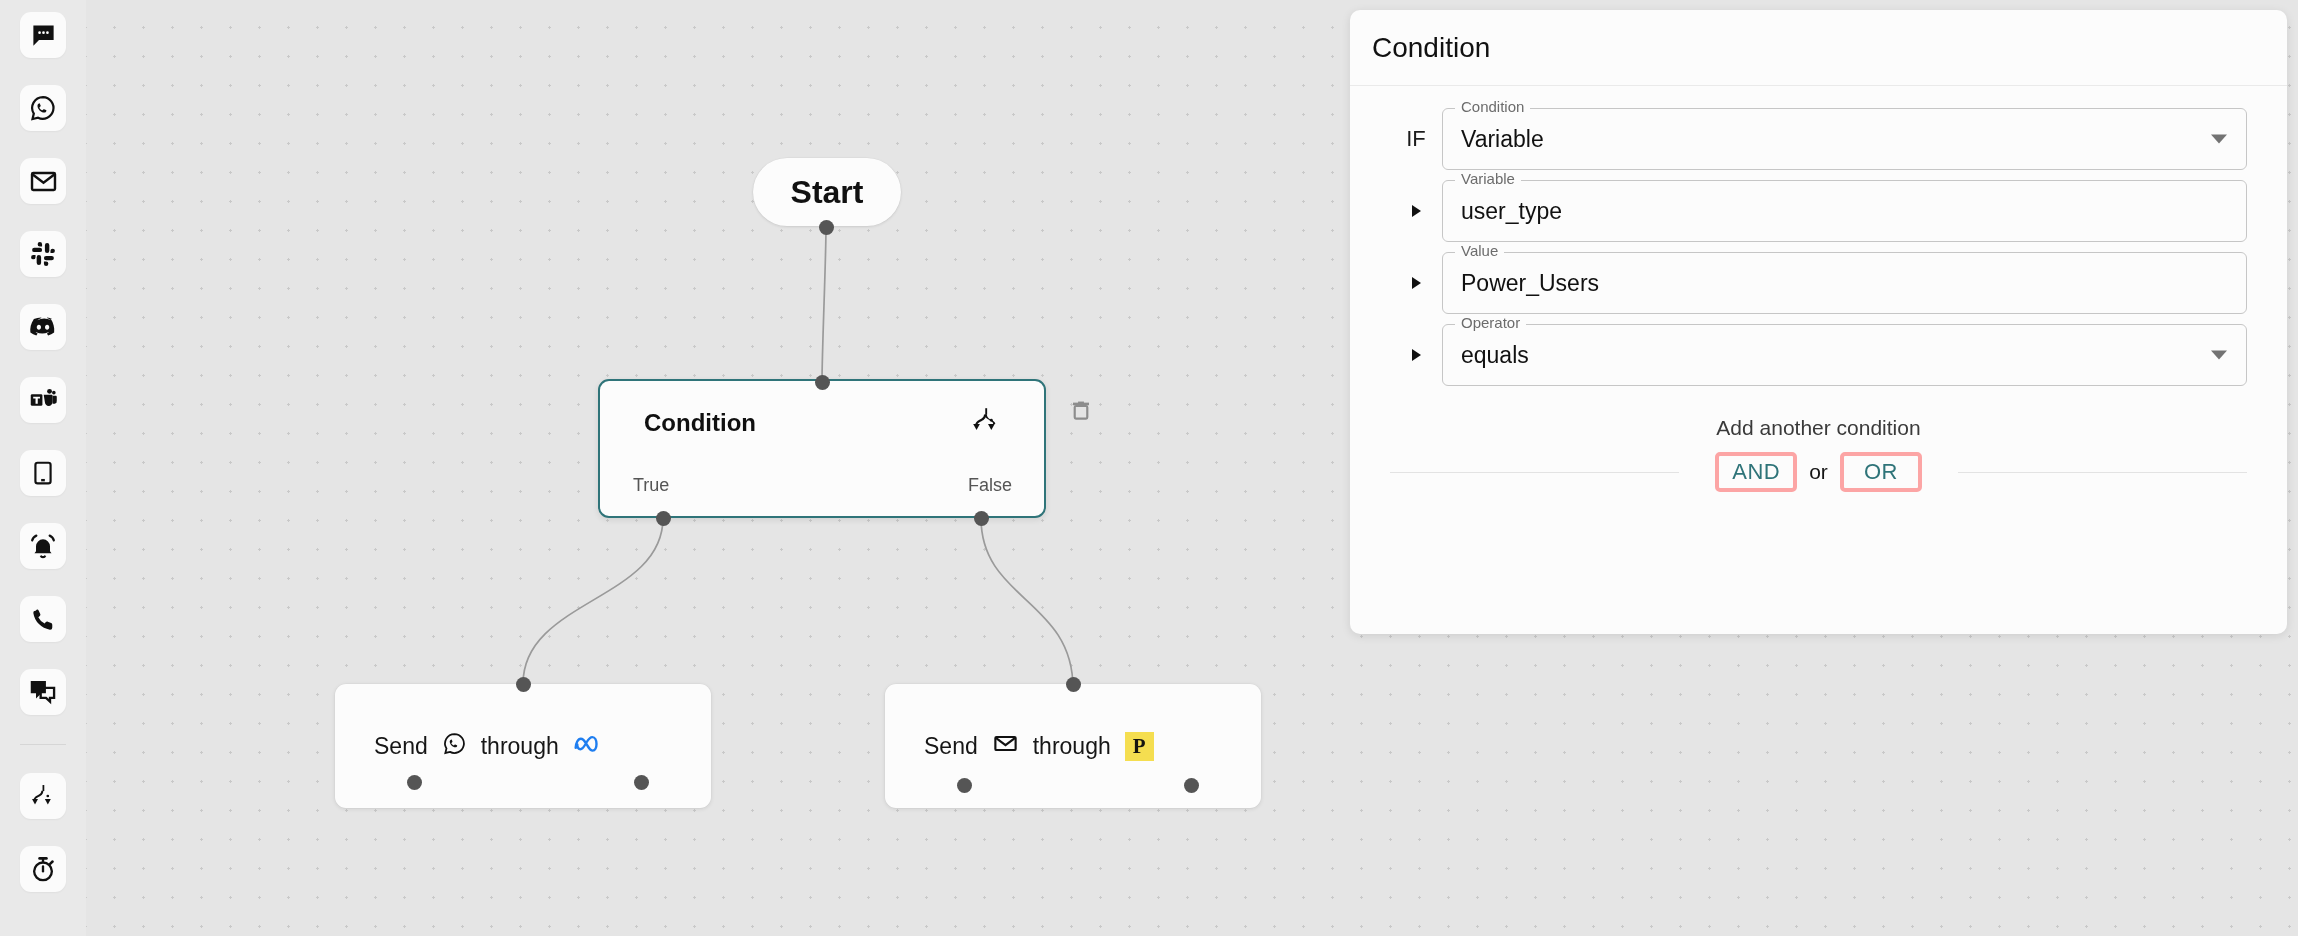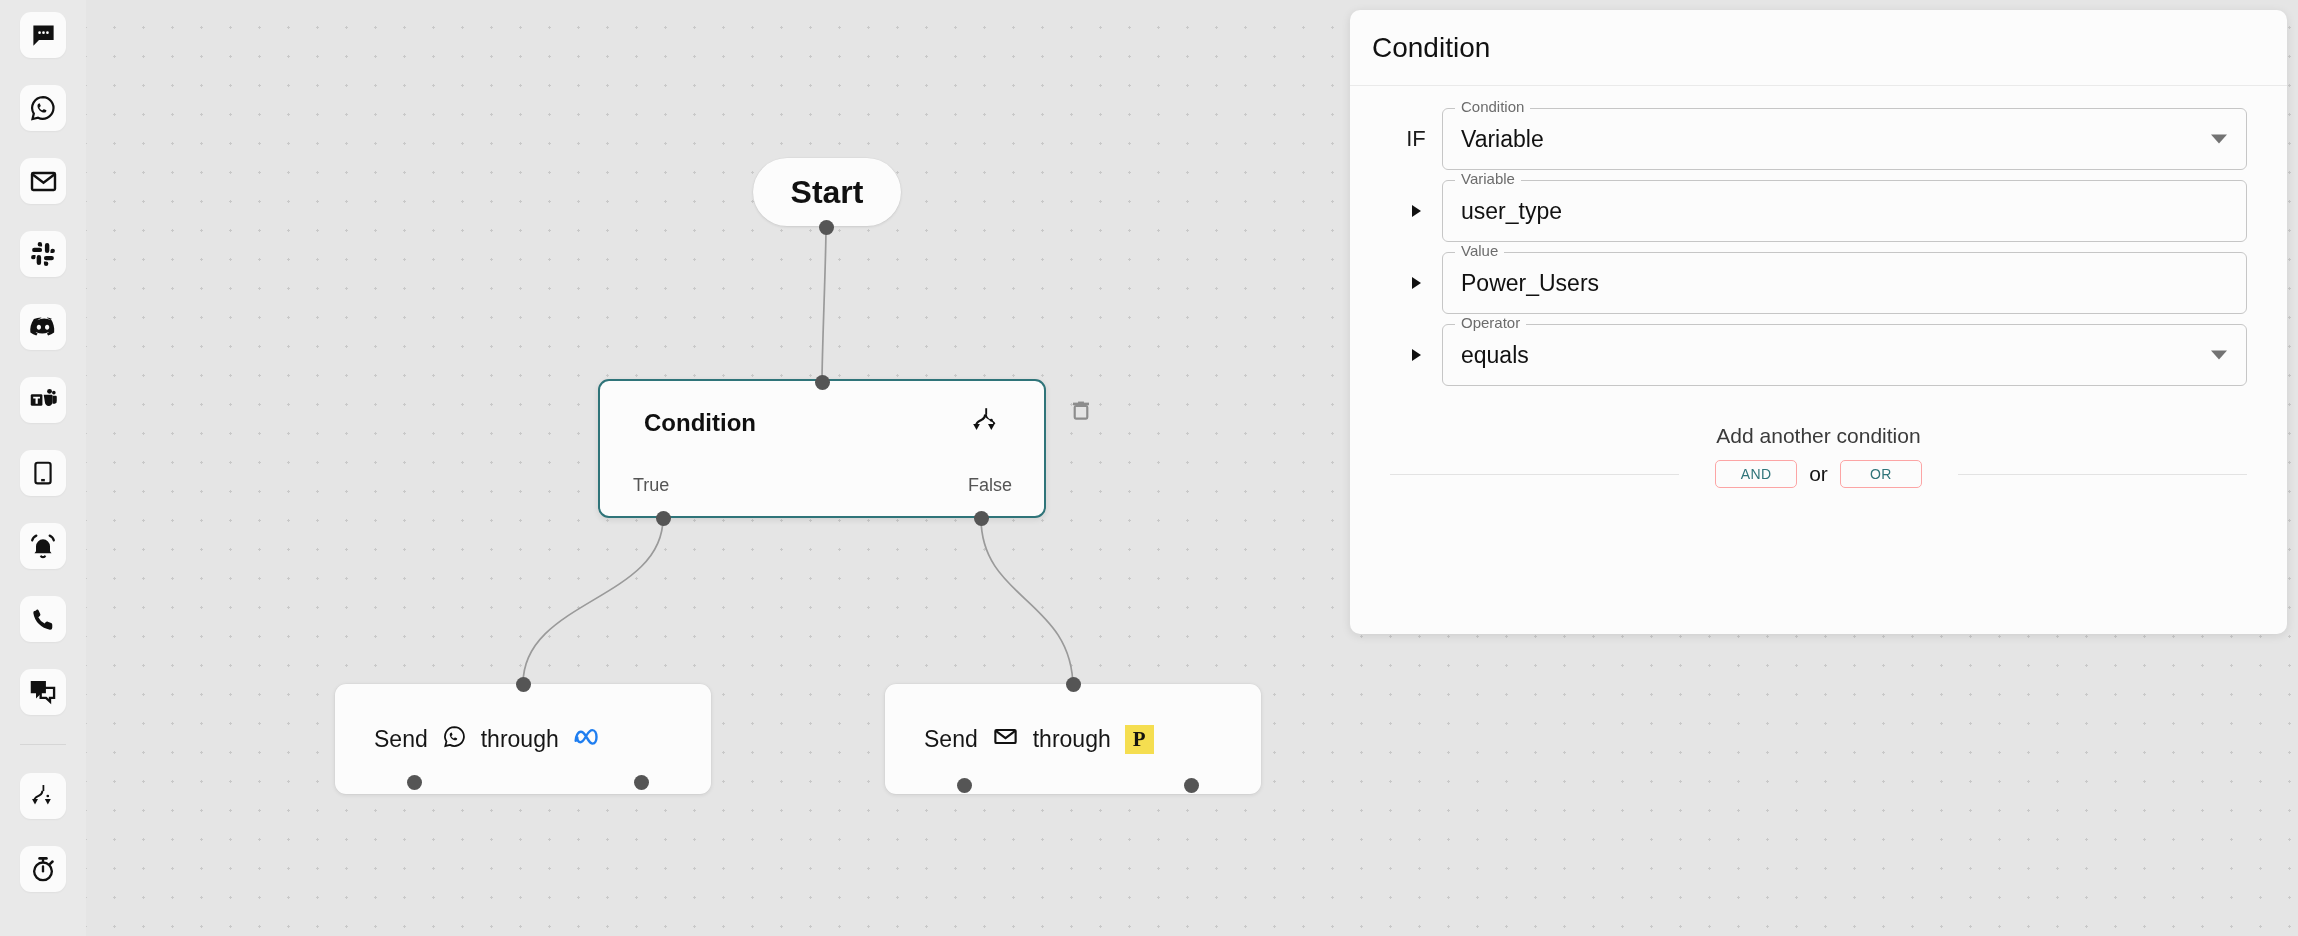--- a/index.html
+++ b/index.html
@@ -74,21 +74,21 @@
   }
   #node-condition .cond-icon { position: absolute; right: 42px; top: 24px; }
   #node-condition .br-label {
     position: absolute; bottom: 20px;
     font-size: 18px; color: #555; font-weight: 400;
   }
   #node-condition .br-true  { left: 33px; }
   #node-condition .br-false { right: 32px; margin-top: 24px; }
 
   .node-send {
-    height: 110px;
+    height: 124px;
     background: #fcfcfc;
     border-radius: 11px;
     box-shadow: 0 1px 4px rgba(0,0,0,.10), 0 0 0 .5px rgba(0,0,0,.03);
     display: flex; align-items: center;
     cursor: grab;
   }
   #node-send-wa { left: 335px; top: 684px; width: 376px; }
   #node-send-em { left: 885px; top: 684px; width: 376px; }
   .send-inner {
     display: flex; align-items: center; gap: 14px;
@@ -165,36 +165,36 @@
     pointer-events: none;
   }
   .mui > .val { font-size: 23px; color: #111; }
   .caret {
     position: absolute; right: 19px; top: 50%; transform: translateY(-50%);
     width: 0; height: 0;
     border-left: 8px solid transparent; border-right: 8px solid transparent;
     border-top: 9px solid #737373;
   }
 
-  #add-cond-wrap { margin-top: 38px; position: relative; height: 90px; }
+  #add-cond-wrap { margin-top: 30px; position: relative; height: 90px; }
   #add-cond-label {
     position: absolute; top: 0; left: 0; right: 0;
     text-align: center; font-size: 21px; color: #3a3a3a;
   }
   #add-cond-row {
     position: absolute; top: 36px; left: 0; right: 0;
     display: flex; align-items: center; gap: 0;
   }
   .rule { flex: 1 1 auto; height: 1px; background: #e3e3e3; }
   .lg-btn {
-    min-width: 82px; height: 28px;
-    border: 1px solid #fca5a5; border-radius: 5px;
+    min-width: 82px; height: 40px;
+    border: 4px solid #fca5a5; border-radius: 5px;
     background: #fcfcfc;
     display: flex; align-items: center; justify-content: center;
-    font-size: 14px; color: #2f7479; letter-spacing: .4px;
+    font-size: 22px; color: #2f7479; letter-spacing: .4px;
     cursor: pointer; margin: 0 0px;
   }
   .or-txt { font-size: 21px; color: #141414; padding: 0 12px; }
   .rule.left  { margin-right: 36px; }
   .rule.right { margin-left: 36px; }
 </style>
 </head>
 <body>
 
 <div id="app">

